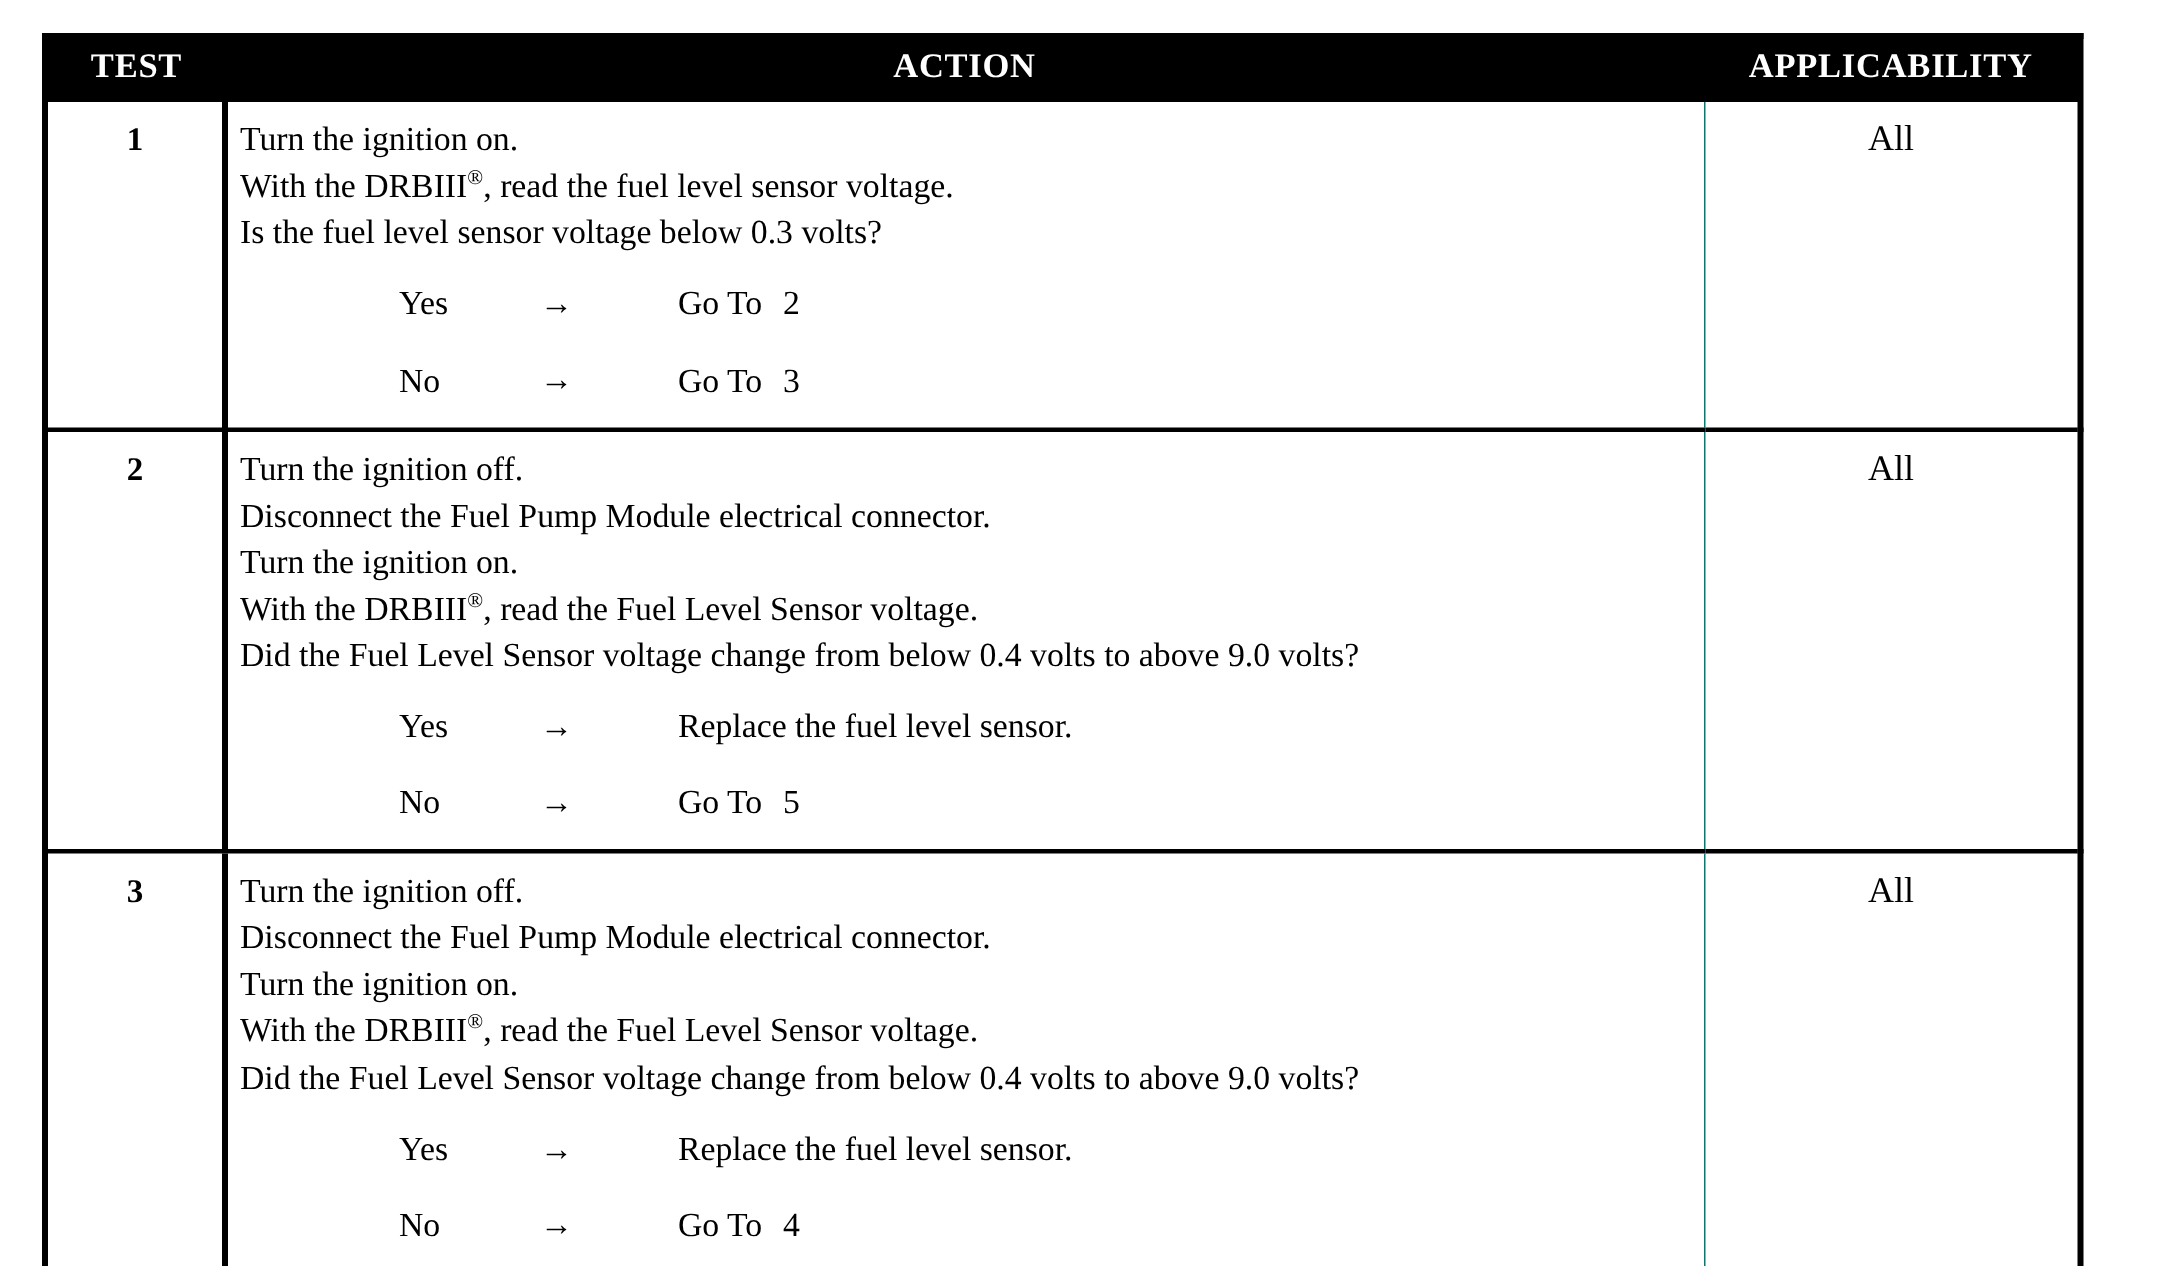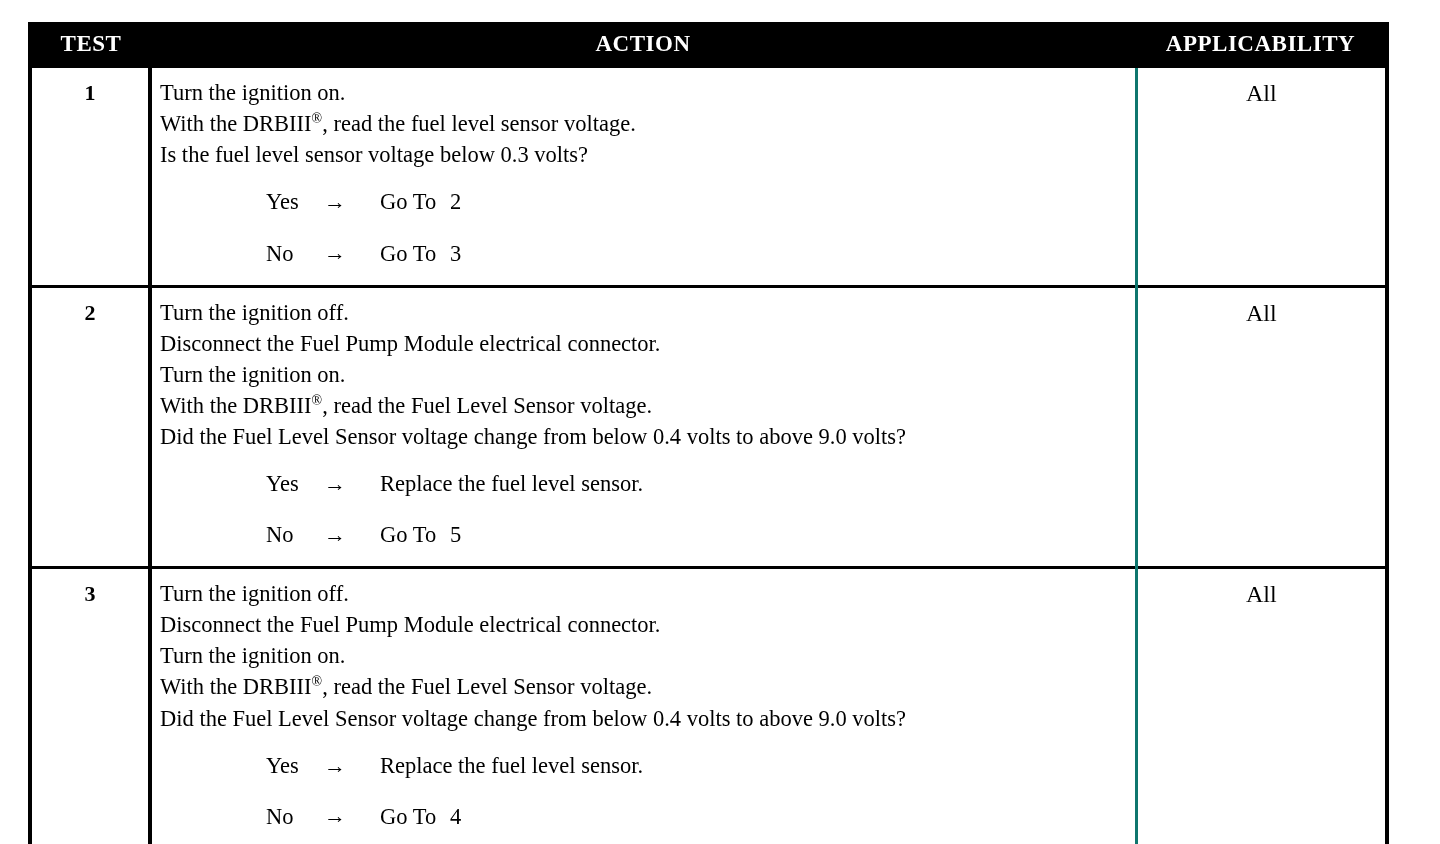--- a/index.html
+++ b/index.html
@@ -66,21 +66,21 @@
 
   td.test-cell {
     border-right: 4px solid #000;
     text-align: center;
     font-size: 22px;
     font-weight: bold;
     padding-top: 12px;
   }
 
   td.action-cell {
-    border-right: 3px solid #0f766e;
+    border-right: 1px solid #0f766e;
     padding: 9px 0 14px 8px;
     font-size: 22.5px;
     line-height: 1.38;
   }
 
   td.app-cell {
     text-align: center;
     font-size: 24px;
     padding-top: 12px;
   }
@@ -97,20 +97,21 @@
 
   
   .branches {
     margin-top: 16px;
   }
   .branch {
     display: flex;
     align-items: baseline;
     margin-bottom: 20px;
     padding-left: 106px;
+    gap: 36px;
   }
   .branch:last-child {
     margin-bottom: 2px;
     align-items: center;
   }
   .branch-answer {
     width: 58px;
     font-size: 22.5px;
   }
   .branch-arrow {

